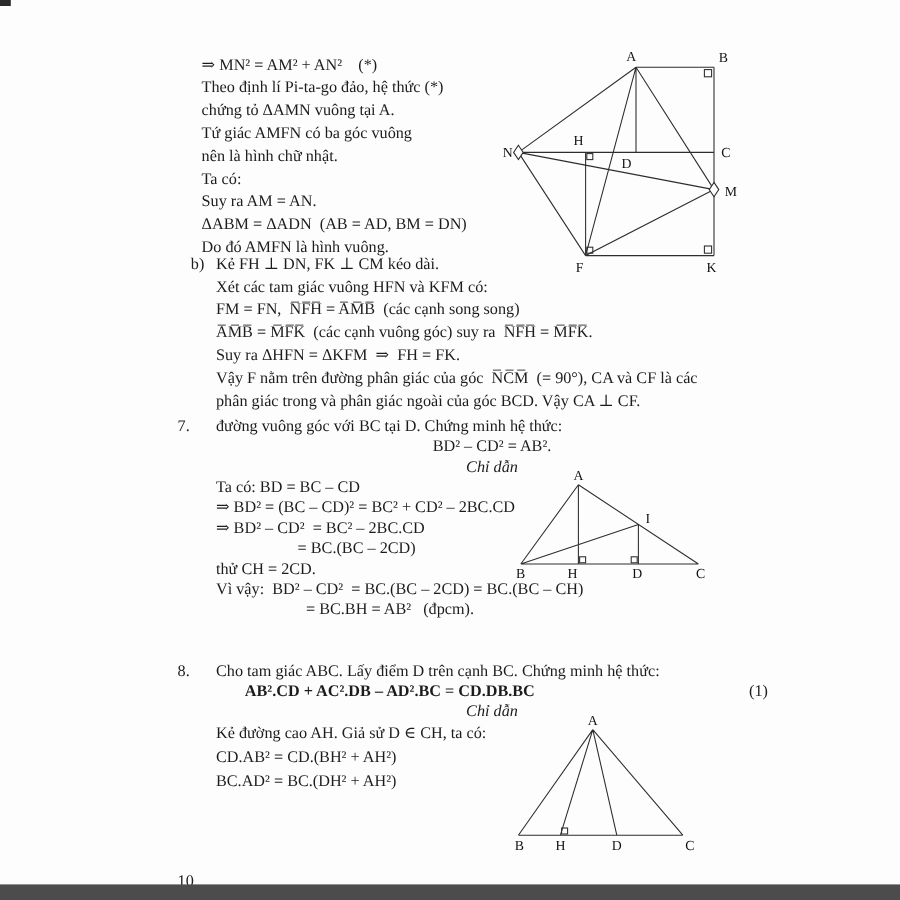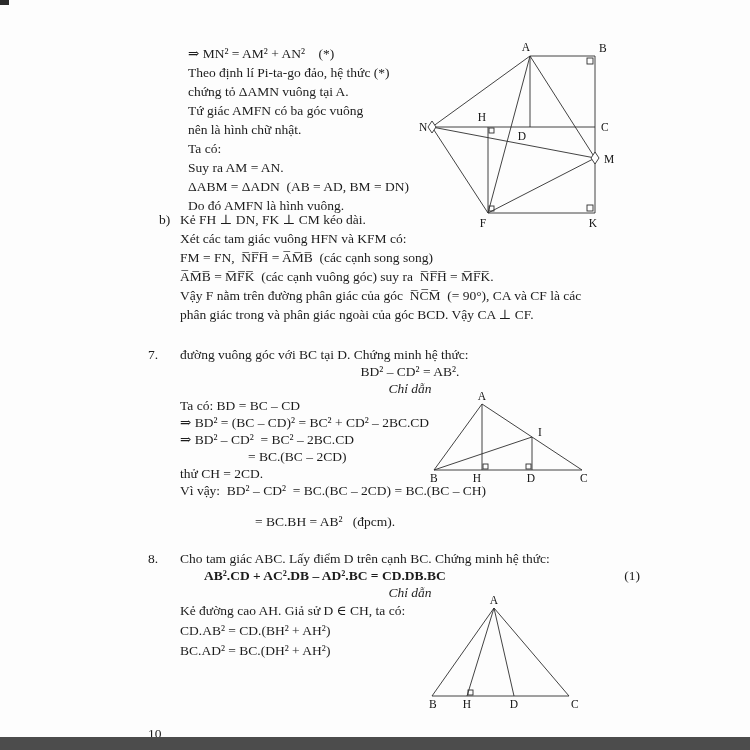--- a/index.html
+++ b/index.html
@@ -9,33 +9,33 @@
     font-family:"Liberation Serif","DejaVu Serif",serif; color:#1c1c1c;
   }
   .corner-mark { position:absolute; left:0; top:0; width:9px; height:5px; background:#2b2b2b; }
   .bottom-bar { position:absolute; left:0; bottom:0; width:750px; height:13px; background:#4c4c4c; }
 
   .line { font-size:13.5px; white-space:pre; }
   .lh19 .line { line-height:19px; }
   .lh17 .line { line-height:17px; }
   .lh20 .line { line-height:20px; }
 
-  .sec-a { position:absolute; left:188px; top:44px; }
+  .sec-a { position:absolute; left:168px; top:44px; }
   .sec-b { position:absolute; left:180px; top:210px; }
   .sec-b .marker { position:absolute; left:-21px; top:0; font-size:13.5px; line-height:19px; }
 
   .problem { position:absolute; left:148px; width:494px; }
   .p7 { top:346px; }
   .p8 { top:550px; }
   .pnum { position:absolute; left:0; top:0; font-size:13.5px; line-height:17px; }
   .pbody { margin-left:32px; width:460px; }
   .centered { text-align:center; }
   .hint { font-style:italic; }
   .ind68 { padding-left:68px; }
-  .ind75 { padding-left:75px;margin-top:14px; }
+  .ind75 { padding-left:75px; }
   .ind38 { padding-left:38px; }
   .f-row { display:flex; justify-content:space-between; padding-left:24px; font-size:13.5px; line-height:17px; }
   .f-row .f8 { font-weight:bold; white-space:pre; }
   .f-row .f8-tag { white-space:pre; }
 
   .diagram { position:absolute; pointer-events:none; }
   .d1 { left:418px; top:40px; }
   .d2 { left:427px; top:392px; }
   .d3 { left:425px; top:596px; }
   .diagram path, .diagram rect, .diagram line {
@@ -89,20 +89,21 @@
       <text x="175" y="187" text-anchor="middle">K</text>
     </g>
   </svg>
 
   <section class="sec-b lh19">
     <span class="marker">b)</span>
     <div class="line">Kẻ FH ⊥ DN, FK ⊥ CM kéo dài.</div>
     <div class="line">Xét các tam giác vuông HFN và KFM có:</div>
     <div class="line">FM = FN,  N̅F̅H̅ = A̅M̅B̅  (các cạnh song song)</div>
     <div class="line">A̅M̅B̅ = M̅F̅K̅  (các cạnh vuông góc) suy ra  N̅F̅H̅ = M̅F̅K̅.</div>
+    <div class="line">Suy ra ΔHFN = ΔKFM  ⇒  FH = FK.</div>
     <div class="line">Vậy F nằm trên đường phân giác của góc  N̅C̅M̅  (= 90°), CA và CF là các</div>
     <div class="line">phân giác trong và phân giác ngoài của góc BCD. Vậy CA ⊥ CF.</div>
   </section>
 
   <section class="problem p7 lh17">
     <div class="pnum">7.</div>
     <div class="pbody">
       <div class="line">đường vuông góc với BC tại D. Chứng minh hệ thức:</div>
       <div class="line centered">BD² – CD² = AB².</div>
       <div class="line centered hint">Chỉ dẫn</div>

